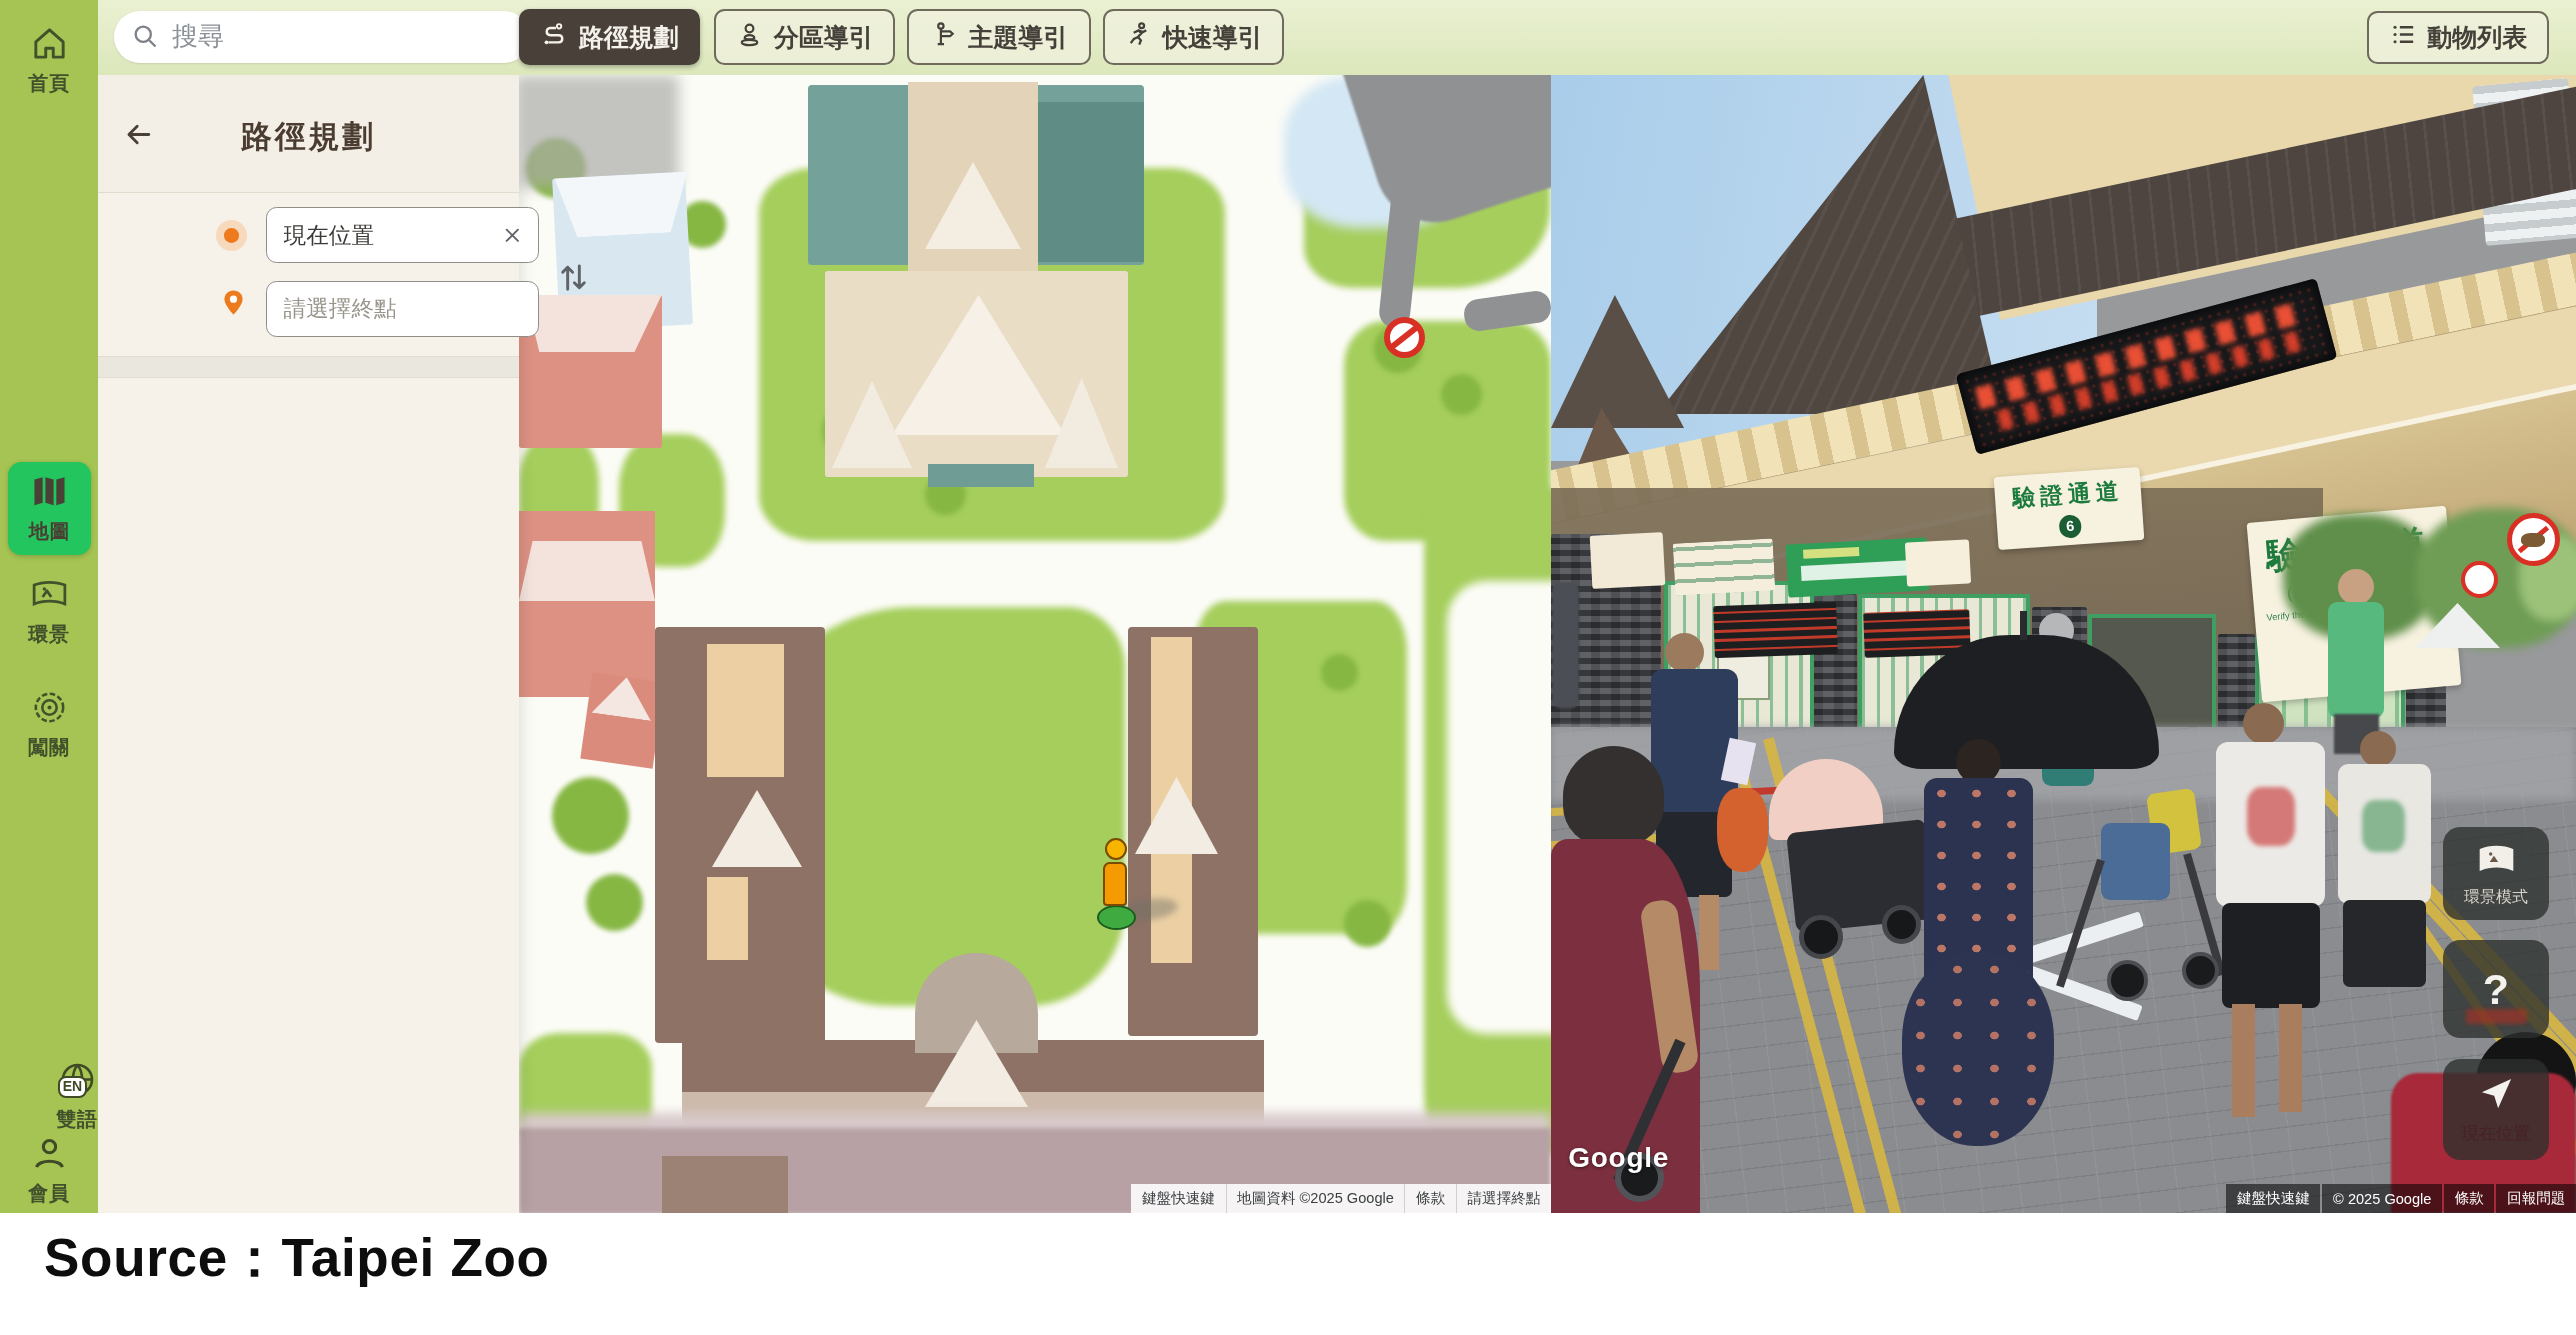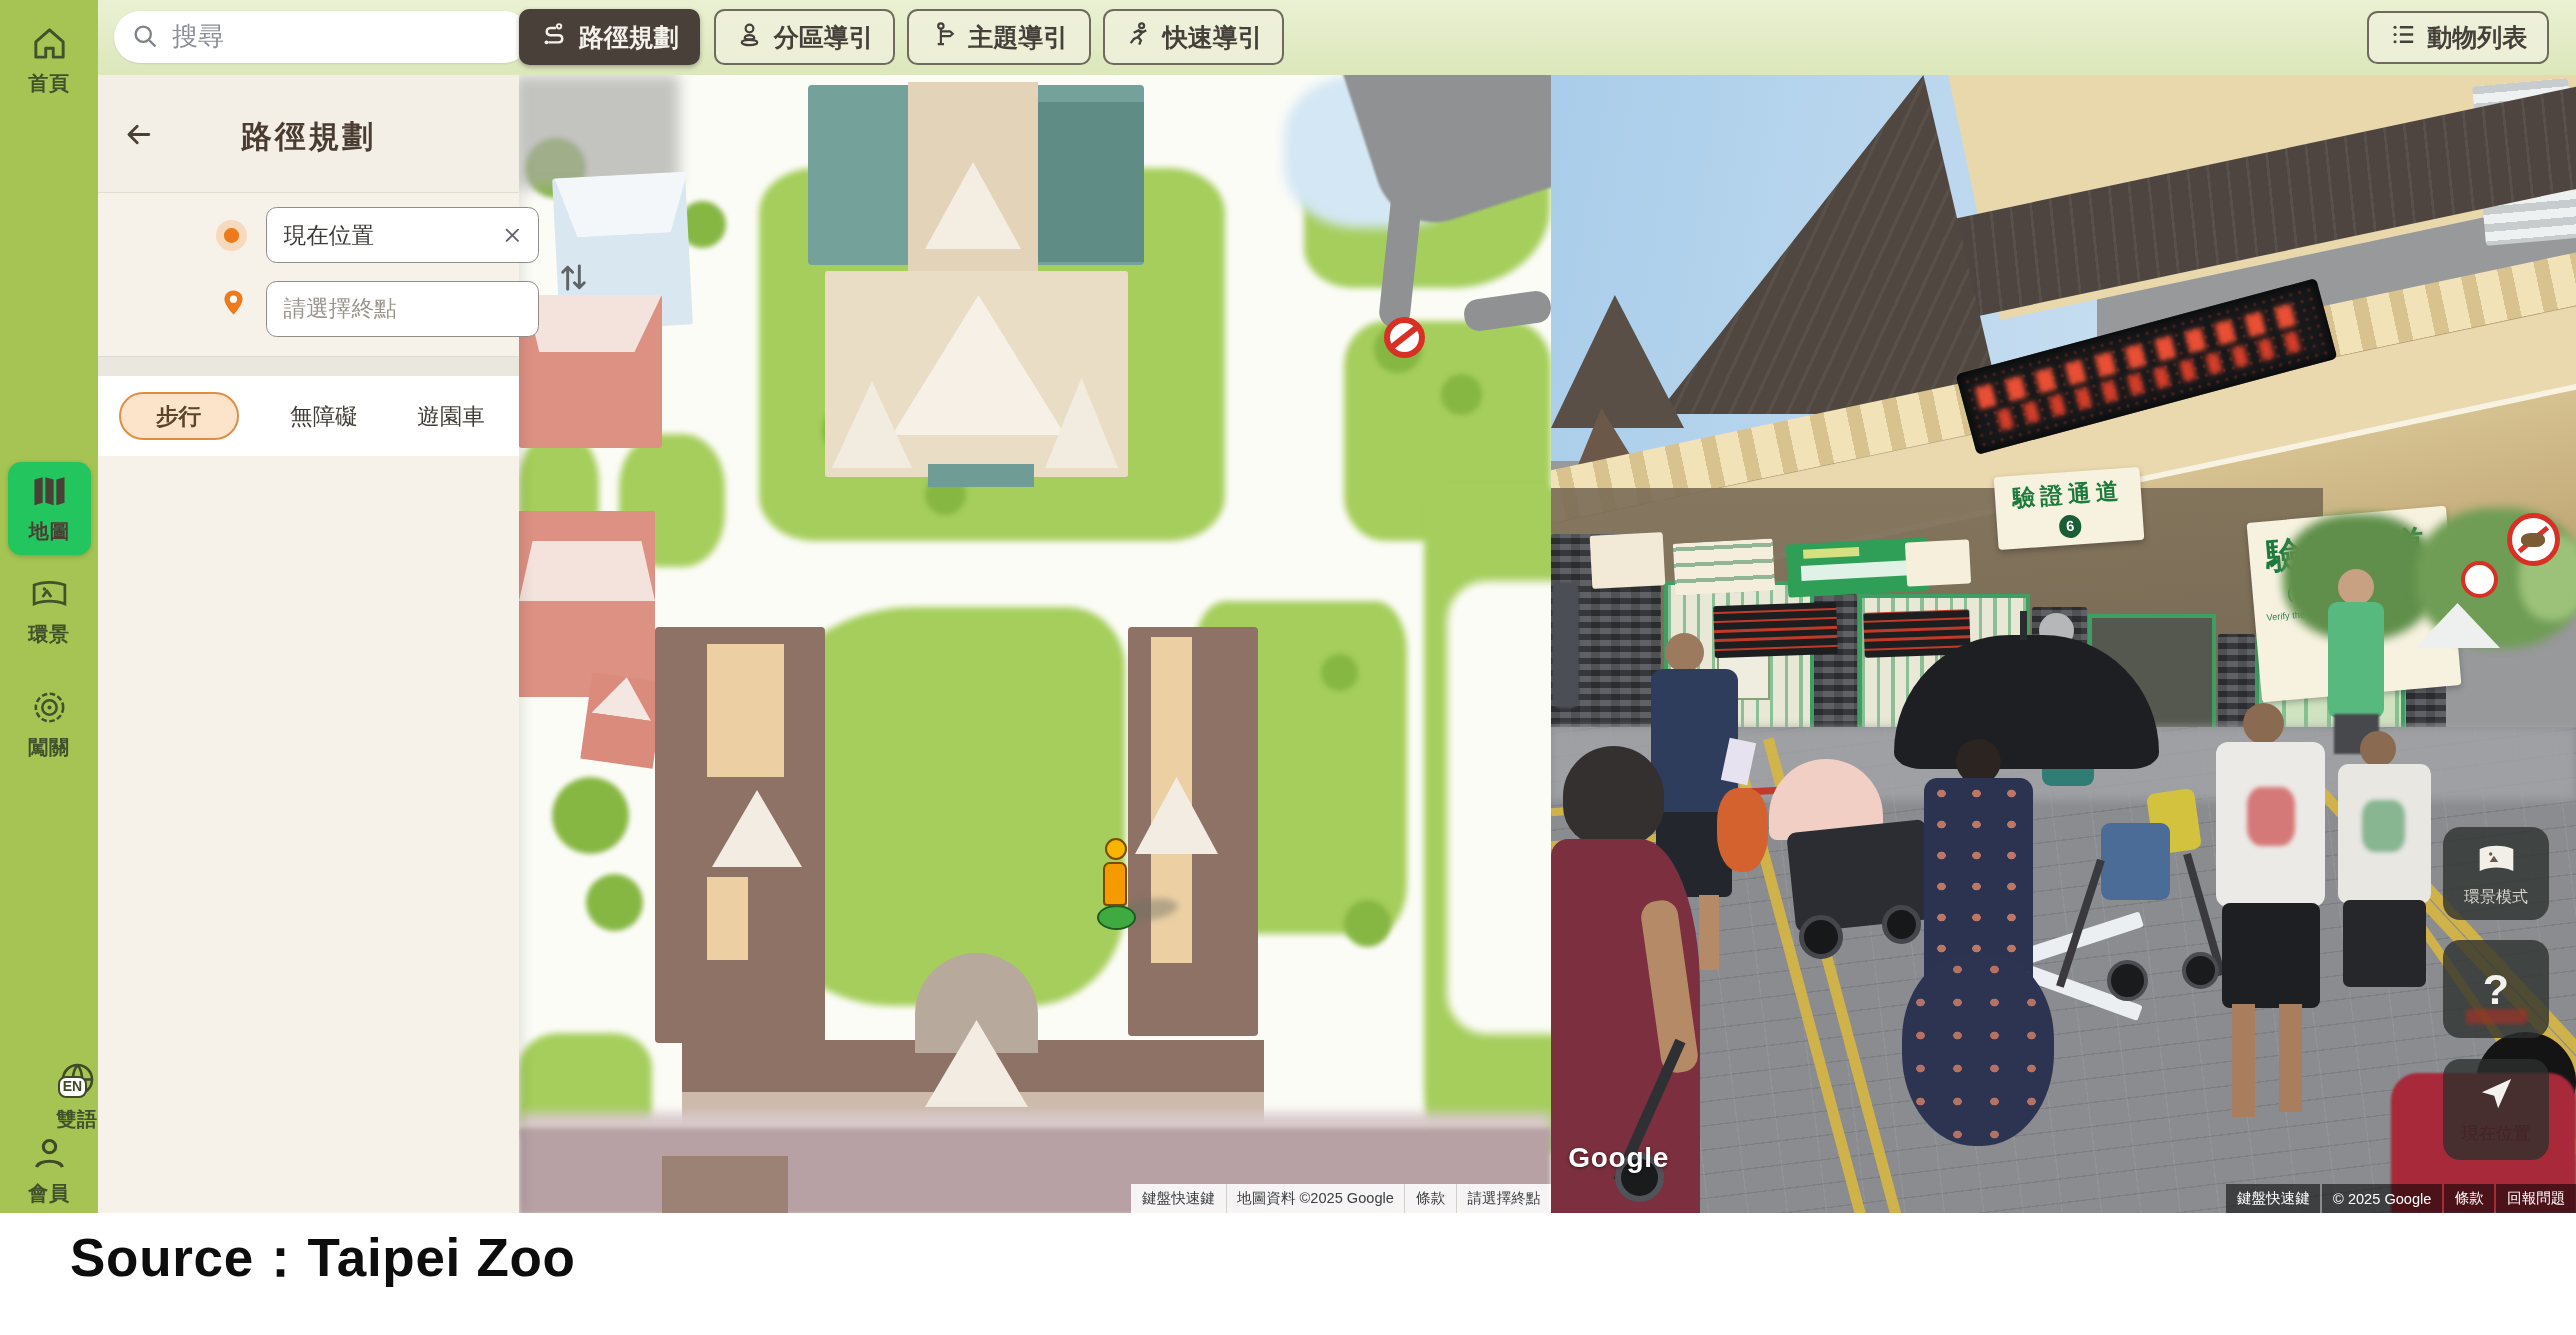--- a/index.html
+++ b/index.html
@@ -68,21 +68,21 @@
   .gate{position:absolute;background:#e9e7d6;border:4px solid #3f9e62;box-sizing:border-box;background-image:repeating-linear-gradient(90deg,rgba(63,158,98,.55) 0 3.3px,transparent 3.3px 14.6px);}
   .ledboard{position:absolute;background:#1d1e20;border-radius:2.7px;background-image:repeating-linear-gradient(0deg,transparent 0 6.7px,rgba(235,66,44,.8) 6.7px 9.3px);filter:blur(0.7px);}
   .sign{position:absolute;background:#f7f2e0;border-radius:4px;box-shadow:0 2.7px 6.7px rgba(0,0,0,.25);text-align:center;color:#1c7a3d;}
   .numcircle{display:inline-flex;align-items:center;justify-content:center;background:#1b5e36;color:#fff;border-radius:50%;font-weight:700;}
   .ybar{position:absolute;background:#d6b544;opacity:.92;}
   .wbar{position:absolute;background:#eceff1;border-radius:2.7px;}
   .fbtn{position:absolute;left:892px;width:106px;border-radius:17.3px;background:rgba(44,48,45,.78);display:flex;flex-direction:column;align-items:center;justify-content:center;color:#e9e5dc;cursor:pointer;z-index:20;}
   .google-logo{position:absolute;left:17.3px;bottom:39px;font-size:28px;font-weight:700;color:#fff;letter-spacing:0.7px;text-shadow:0 1.3px 3.3px rgba(0,0,0,.55);z-index:15;}
 
   
-  .source{position:absolute;left:70px;top:1223px;font-size:53px;font-weight:700;color:#0d0d0d;letter-spacing:0.7px;}
+  .source{position:absolute;left:44px;top:1223px;font-size:53px;font-weight:700;color:#0d0d0d;letter-spacing:0.7px;}
 </style>
 </head>
 <body>
 
 <div class="stage">
 <div class="app">
 
   <aside class="sidebar">
     <div class="side-item" style="top:22.6px;">
       <span><svg viewBox="0 0 24 24" fill="none" stroke="#41512b" stroke-width="1.7">
@@ -209,31 +209,20 @@
     <div class="field" style="top:206px;">
       <input type="text" placeholder="請選擇終點" style="">
     </div>
 
     <span class="swap-btn"><svg viewBox="0 0 24 24" fill="none" stroke="#5f6368" stroke-width="2">
             <path d="M8 20 V5 M8 5 L4.6 8.4 M8 5 L11.4 8.4 M16 4 V19 M16 19 L12.6 15.6 M16 19 L19.4 15.6" stroke-linecap="round" stroke-linejoin="round"></path>
           </svg></span>
 
     <div class="gap-band"></div>
 
-    <div class="modes">
-      <div class="mode-pill">
-            <span>步行</span>
-          </div>
-      <div class="mode-plain" style="left:166px;width:120px;">
-            <span>無障礙</span>
-          </div>
-      <div class="mode-plain" style="left:293px;width:120px;">
-            <span>遊園車</span>
-          </div>
-    </div>
 
   </section>
 
   <section class="map">
     <div>
 
       <div class="g" style="left:240px;top:93px;width:466px;height:373px;border-radius:12%;"></div>
       <div class="g" style="left:785px;top:13.3px;width:246px;height:200px;border-radius:30% 10% 40% 20%;"></div>
       <div class="g" style="left:825px;top:246px;width:207px;height:220px;border-radius:20%;"></div>
       <div class="g" style="left:220px;top:532px;width:386px;height:399px;border-radius:45% 15% 25% 40%;"></div>

